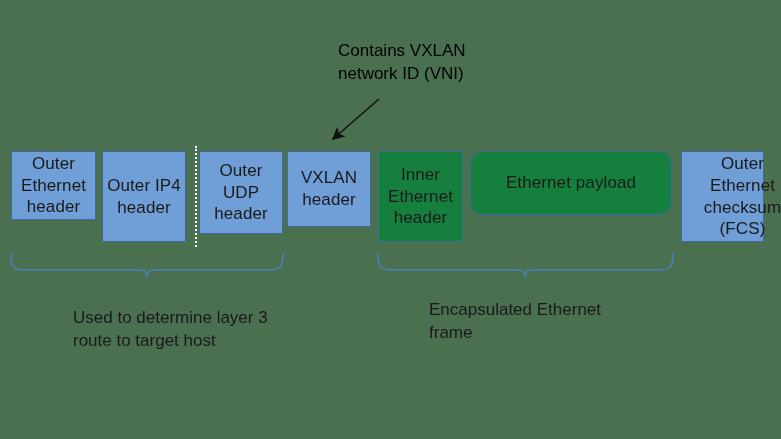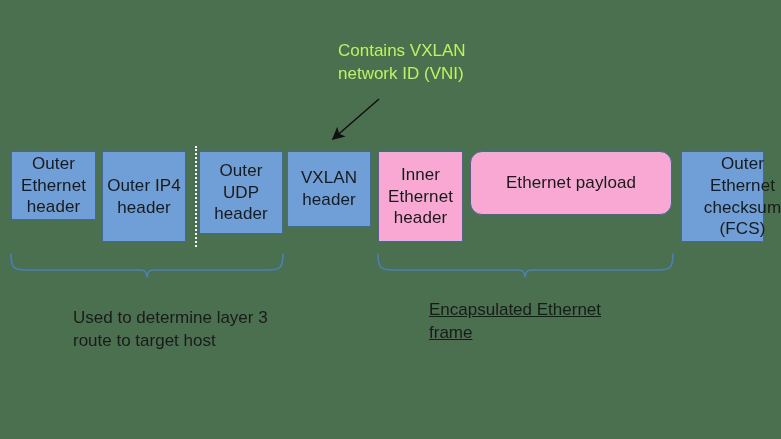--- a/index.html
+++ b/index.html
@@ -28,34 +28,34 @@
     text-align: center;
     color: #1a1a1a;
     font-size: 17px;
     line-height: 1.28;
     letter-spacing: 0.1px;
   }
   .field-box.blue {
     background: #6f9fd6;
   }
   .field-box.gray {
-    background: #f9a8d4;
+    background: #15803d;
     text-align: center;
   }
   .box-label {
     display: block;
     padding: 0 3px;
   }
   .separator {
     position: absolute;
     border-left: 2px dotted #ffffff;
   }
   .annotation {
     position: absolute;
-    color: #bef264;
+    color: #000000;
     font-size: 17px;
     line-height: 1.33;
     white-space: pre-line;
   }
   .caption {
     position: absolute;
     color: #1a1a1a;
     font-size: 17px;
     line-height: 1.33;
     white-space: pre-line;
@@ -147,16 +147,16 @@
                L 517 270
                C 523 270, 524 271, 525 277
                C 526 271, 527 270, 533 270
                L 658 270
                C 670 270, 673 268, 673 254" fill="none" stroke="#4a7fbe" stroke-width="1.6" stroke-linecap="round"></path>
     </g>
   </svg>
 
   <div class="caption" style="left:33px; top:307px;margin-left:40px;">Used to determine layer 3
 route to target host</div>
-  <div class="caption" style="left:429px; top:299px;text-decoration:underline;">Encapsulated Ethernet
+  <div class="caption" style="left:429px; top:299px;">Encapsulated Ethernet
 frame</div>
 
 </div>
 
 </body></html>

